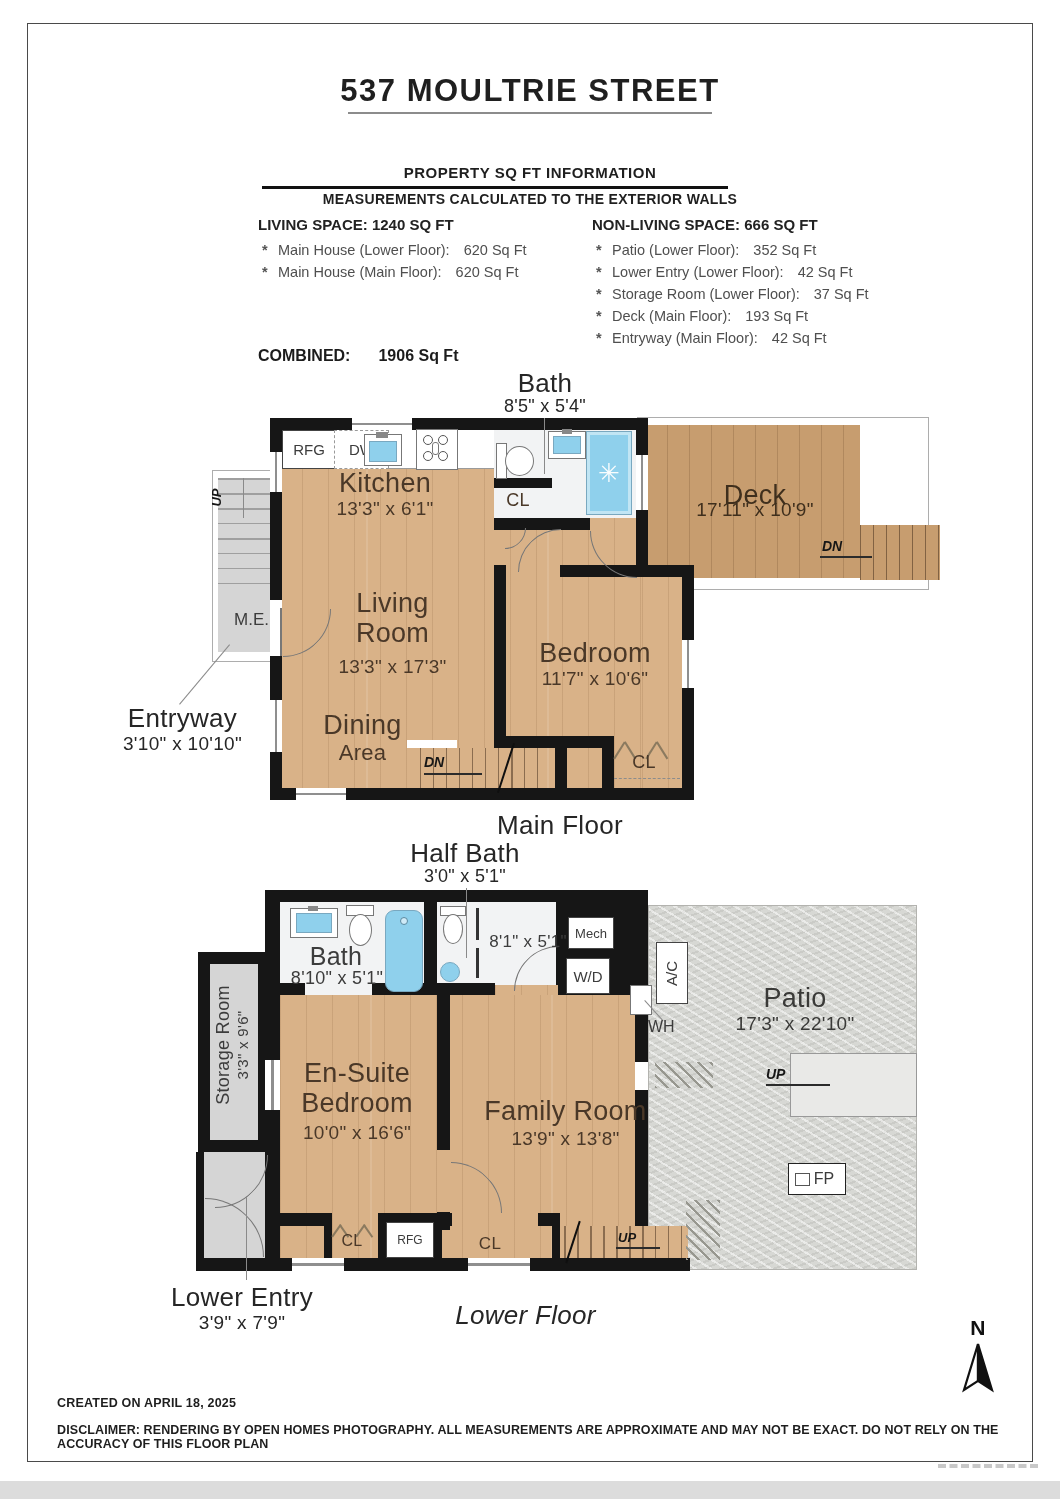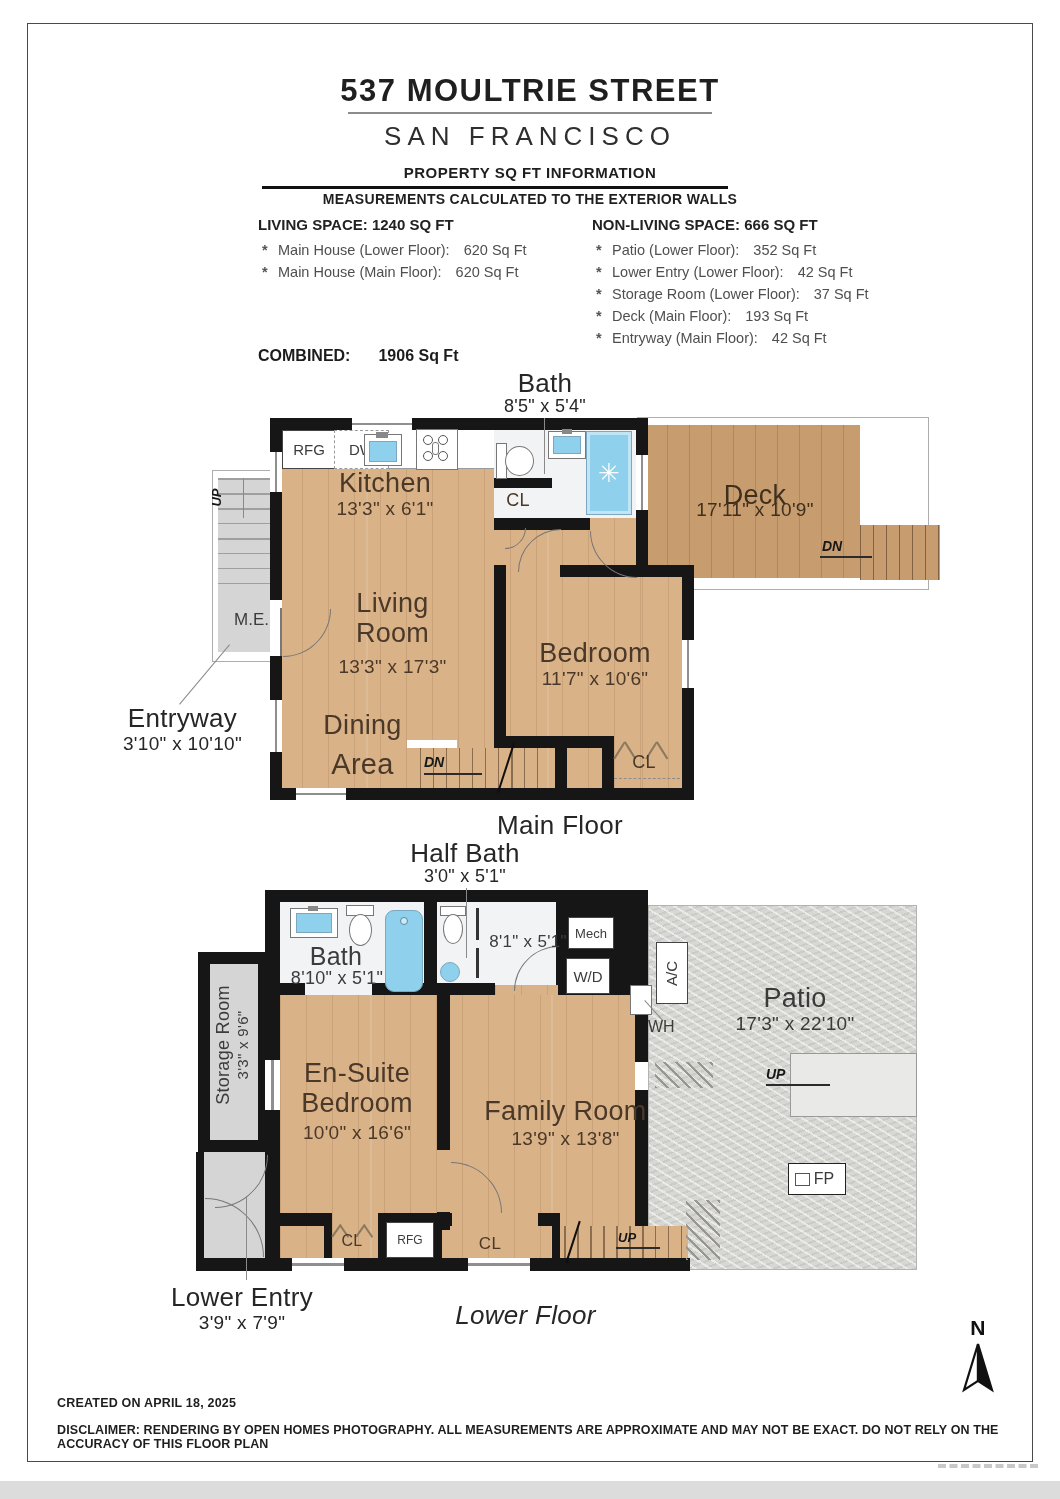--- a/index.html
+++ b/index.html
@@ -47,21 +47,20 @@
 <body>
 
 <div class="page">
 
   <div class="abs" style="left:27px;top:23px;width:1004px;height:1437px;border:1.5px solid #4a4a4a;"></div>
   <div class="abs" style="left:0;top:1481px;width:1060px;height:18px;background:#dcdcdc;"></div>
   <div class="dashln" style="left:938px;top:1464px;width:100px;border-top:4px dashed #c9c9c9;"></div>
 
   <div class="tc" style="left:180px;top:73px;width:700px;font-size:31px;font-weight:800;letter-spacing:1.5px;color:#1f1f1f;">537 MOULTRIE STREET</div>
   <div class="ln" style="left:348px;top:112px;width:364px;height:2px;background:#8c8c8c;"></div>
-  <div class="tc" style="left:280px;top:121px;width:500px;font-size:26px;font-weight:400;letter-spacing:6px;color:#2e2e2e;">SAN FRANCISCO</div>
   <div class="tc" style="left:330px;top:164px;width:400px;font-size:15px;font-weight:700;letter-spacing:.5px;color:#1f1f1f;">PROPERTY SQ FT INFORMATION</div>
   <div class="ln" style="left:262px;top:186px;width:466px;height:2.5px;background:#111;"></div>
   <div class="tc" style="left:280px;top:191px;width:500px;font-size:14px;font-weight:700;letter-spacing:.3px;color:#1f1f1f;">MEASUREMENTS CALCULATED TO THE EXTERIOR WALLS</div>
 
   <div class="tl" style="left:258px;top:216px;font-size:15px;font-weight:700;color:#222;">LIVING SPACE: 1240 SQ FT</div>
   <div class="abs" style="left:262px;top:239px;">
     <div class="list-item">
       <span class="bul">*</span>
       <span>Main House (Lower Floor):</span>
       <span class="val">620 Sq Ft</span>
@@ -199,21 +198,21 @@
   <div class="tc rname" style="left:496px;top:490px;width:44px;font-size:18px;">CL</div>
 
   <div class="tc rname" style="left:690px;top:468px;width:130px;font-size:27px;color:#3f2f1d;margin-top:12px;">Deck</div>
   <div class="tc rdim" style="left:660px;top:499px;width:190px;font-size:19px;color:#3f2f1d;">17'11" x 10'9"</div>
 
   <div class="tc rname" style="left:310px;top:588px;width:165px;font-size:27px;">Living</div>
   <div class="tc rname" style="left:310px;top:618px;width:165px;font-size:27px;">Room</div>
   <div class="tc rdim" style="left:310px;top:656px;width:165px;font-size:19px;">13'3" x 17'3"</div>
 
   <div class="tc rname" style="left:295px;top:710px;width:135px;font-size:27px;">Dining</div>
-  <div class="tc rname" style="left:295px;top:740px;width:135px;font-size:29px;margin-top:8px;">Area</div>
+  <div class="tc rname" style="left:295px;top:740px;width:135px;font-size:22px;">Area</div>
 
   <div class="tc rname" style="left:520px;top:638px;width:150px;font-size:27px;">Bedroom</div>
   <div class="tc rdim" style="left:520px;top:668px;width:150px;font-size:19px;">11'7" x 10'6"</div>
 
   <div class="tc rname" style="left:622px;top:752px;width:44px;font-size:18px;">CL</div>
 
   <div class="tc outlbl" style="left:95px;top:703px;width:175px;font-size:26px;">Entryway</div>
   <div class="tc outlbl" style="left:95px;top:733px;width:175px;font-size:19px;">3'10" x 10'10"</div>
   <div class="ldr" style="left:230px;top:645px;width:78px;height:1.2px;transform:rotate(130deg);transform-origin:0 0;"></div>
 

